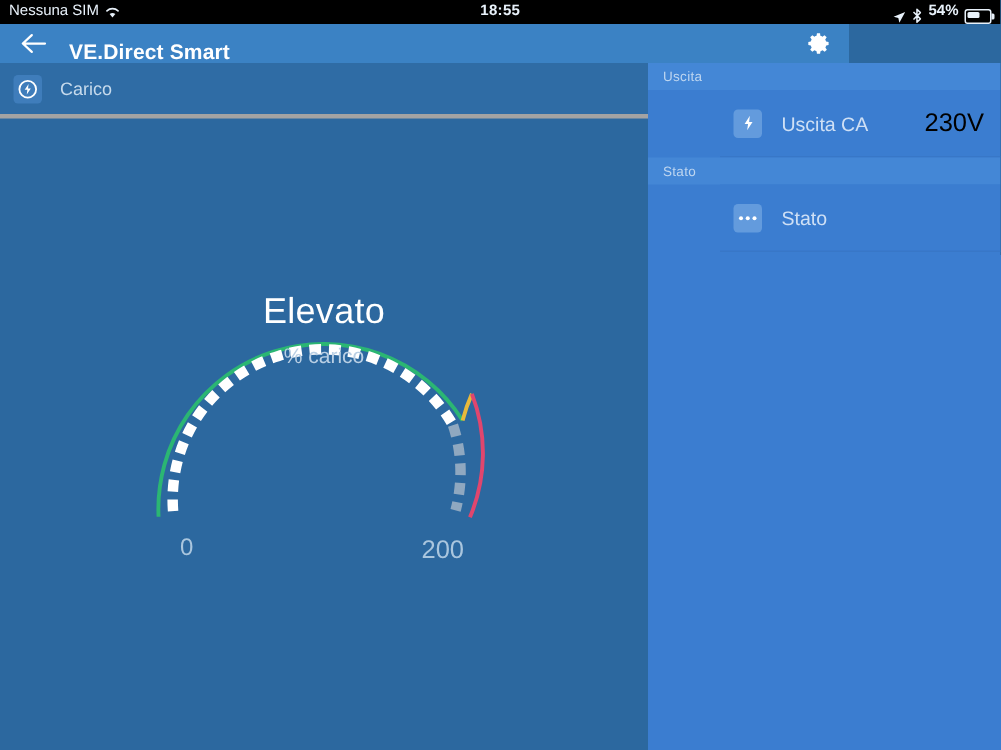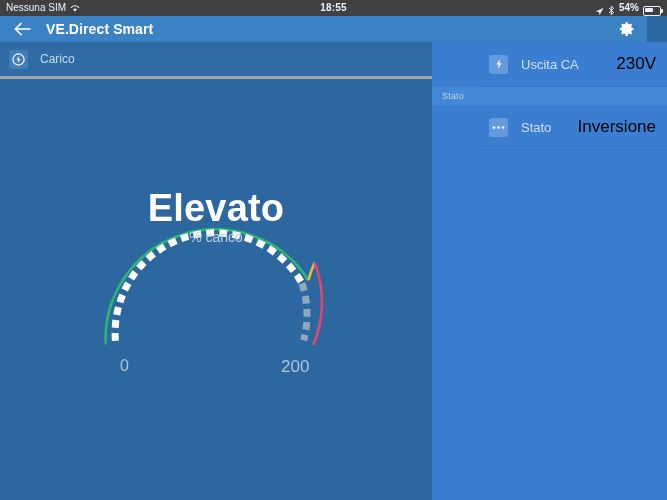--- a/index.html
+++ b/index.html
@@ -7,42 +7,42 @@
     width:667px;height:500px;overflow:hidden;
     font-family:"Liberation Sans","DejaVu Sans",sans-serif;
     background:#2c689f;
     -webkit-font-smoothing:antialiased;
   }
   #app{position:relative;width:667px;height:500px;overflow:hidden;}
 
   
   .statusbar{
     position:absolute;left:0;top:0;width:667px;height:16px;
-    background:#404040;
+    background:#000000;
     display:flex;align-items:center;
     font-size:10px;color:#eaf2fa;
   }
   .sb-left{position:absolute;left:6px;top:0;height:16px;display:flex;align-items:center;gap:4px;}
   .sb-center{position:absolute;left:0;right:0;top:0;height:16px;display:flex;align-items:center;justify-content:center;font-weight:bold;letter-spacing:.2px;}
   .sb-right{position:absolute;right:6px;top:0;height:16px;display:flex;align-items:flex-end;gap:4px;}
   .sb-text{font-size:10px;line-height:16px;color:#e8f1fa;}
   .wifi-ico,.loc-ico,.bt-ico{display:inline-block;line-height:1;}
   .batt-ico{
     display:inline-block;width:16px;height:8px;border:1px solid #e8f1fa;border-radius:2px;position:relative;
   }
   .batt-ico::after{
     content:"";position:absolute;right:-3px;top:2px;width:2px;height:4px;background:#e8f1fa;border-radius:0 1px 1px 0;
   }
   .batt-fill{position:absolute;left:1px;top:1px;height:4px;width:8px;background:#e8f1fa;border-radius:1px;}
 
   
   .toolbar{
-    position:absolute;left:0;top:16px;width:647px;height:26px;
+    position:absolute;left:0;top:16px;width:566px;height:26px;
     background:#3b82c4;
-    display:flex;align-items:center;
+    display:flex;align-items:flex-end;
   }
   .tb-back{
     width:44px;height:26px;display:flex;align-items:center;justify-content:center;
     color:#ffffff;cursor:pointer;
   }
   .tb-title{
     color:#ffffff;font-size:14px;font-weight:bold;letter-spacing:.1px;
     margin-left:2px;
   }
   .tb-spacer{flex:1;}
@@ -80,21 +80,21 @@
   .gauge-wrap{
     position:absolute;left:0;top:34px;width:432px;height:280px;
   }
   .gauge-svg{position:absolute;left:93px;top:78px;}
   .gauge-center{
     position:absolute;left:0;top:0;width:432px;height:280px;
     display:flex;flex-direction:column;align-items:center;justify-content:center;
     pointer-events:none;
   }
   .gauge-main{
-    color:#ffffff;font-size:38px;line-height:36px;font-weight:bold;letter-spacing:.2px;
+    color:#ffffff;font-size:24px;line-height:36px;font-weight:normal;letter-spacing:.2px;
     margin-top:4px;
   }
   .gauge-sub{
     color:#b9cfe4;font-size:14px;line-height:18px;margin-top:2px;
   }
   .gauge-min{
     position:absolute;left:120px;top:281px;color:#aac6de;font-size:16px;
   }
   .gauge-max{
     position:absolute;left:281px;top:281px;color:#aac6de;font-size:17px;
@@ -216,20 +216,23 @@
         <div class="gauge-sub">% carico</div>
       </div>
 
       <div class="gauge-min">0</div>
       <div class="gauge-max">200</div>
     </div>
   </div>
 
   <div class="right-panel">
 
+    <div class="sec-head">
+      <span class="sec-head-label">Uscita</span>
+    </div>
     <div class="item-row">
       <span class="item-ico">
         <svg width="12" height="12" viewBox="0 0 12 12">
           <path d="M6.9 1.2 L3.4 6.6 L5.7 6.6 L5.1 10.8 L8.7 5.3 L6.4 5.3 Z" fill="#ffffff"></path>
         </svg>
       </span>
       <span class="item-label">Uscita CA</span>
       <span class="item-value">230V</span>
     </div>
 
@@ -238,18 +241,17 @@
     </div>
     <div class="item-row">
       <span class="item-ico">
         <svg width="13" height="5" viewBox="0 0 13 5">
           <circle cx="2" cy="2.5" r="1.35" fill="#ffffff"></circle>
           <circle cx="6.5" cy="2.5" r="1.35" fill="#ffffff"></circle>
           <circle cx="11" cy="2.5" r="1.35" fill="#ffffff"></circle>
         </svg>
       </span>
       <span class="item-label">Stato</span>
-      <span class="item-value">Inversione</span>
     </div>
 
 
   </div>
 </div>
 
 </body></html>

